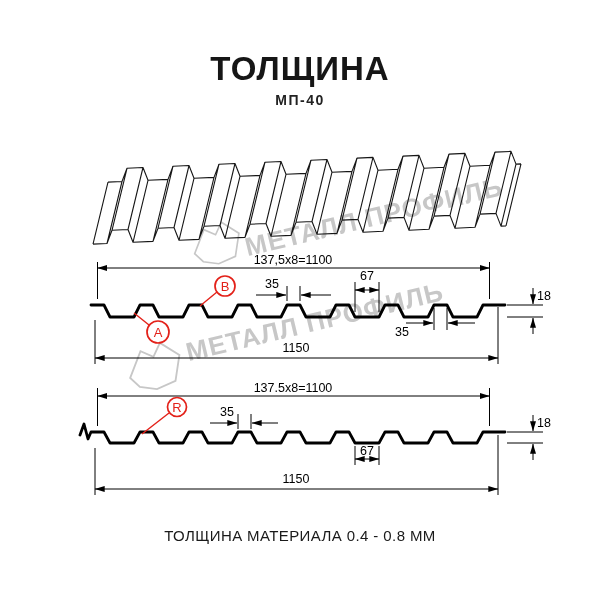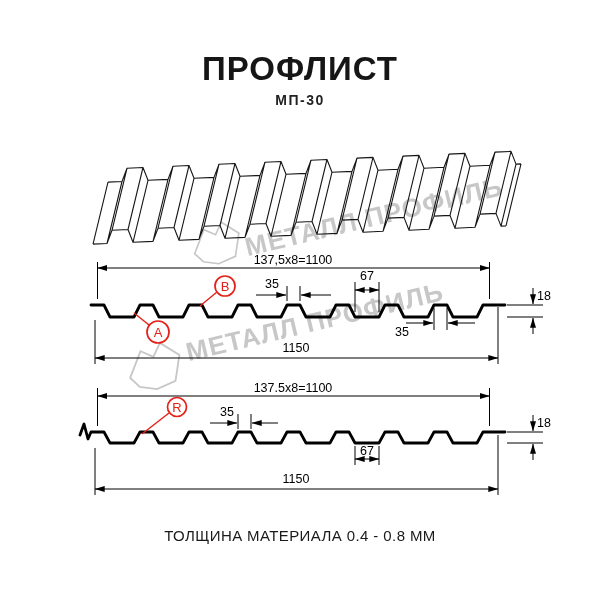--- a/index.html
+++ b/index.html
@@ -22,22 +22,22 @@
   .redln{stroke:#e32119;stroke-width:1.4;}
   .redc{fill:none;stroke:#e32119;stroke-width:1.7;}
   .redtxt{fill:#e32119;font-size:13px;}
   .wmpoly{fill:none;stroke:#c7c7c7;stroke-width:2;}
 </style>
 </head>
 <body>
 
 <div class="page">
 
-  <div class="title">ПРОФЛИСТ</div>
-  <div class="model">МП-30</div>
+  <div class="title">ТОЛЩИНА</div>
+  <div class="model">МП-40</div>
 
   <div class="wm-logo" style="left:192px;top:219px;transform:rotate(-8deg);">
     <svg width="50" height="48" viewBox="0 0 60 54">
       <path class="wmpoly" d="M 2 36 L 17 9 L 30 17 L 39 3 L 58 19 L 50 46 L 29 52 L 11 47 Z"></path>
     </svg>
   </div>
   <div class="wm-text" style="left:242px;top:233px;">МЕТАЛЛ ПРОФИЛЬ</div>
 
   <div class="wm-logo" style="left:127px;top:341px;transform:rotate(-8deg);">
     <svg width="56" height="50" viewBox="0 0 60 54">

